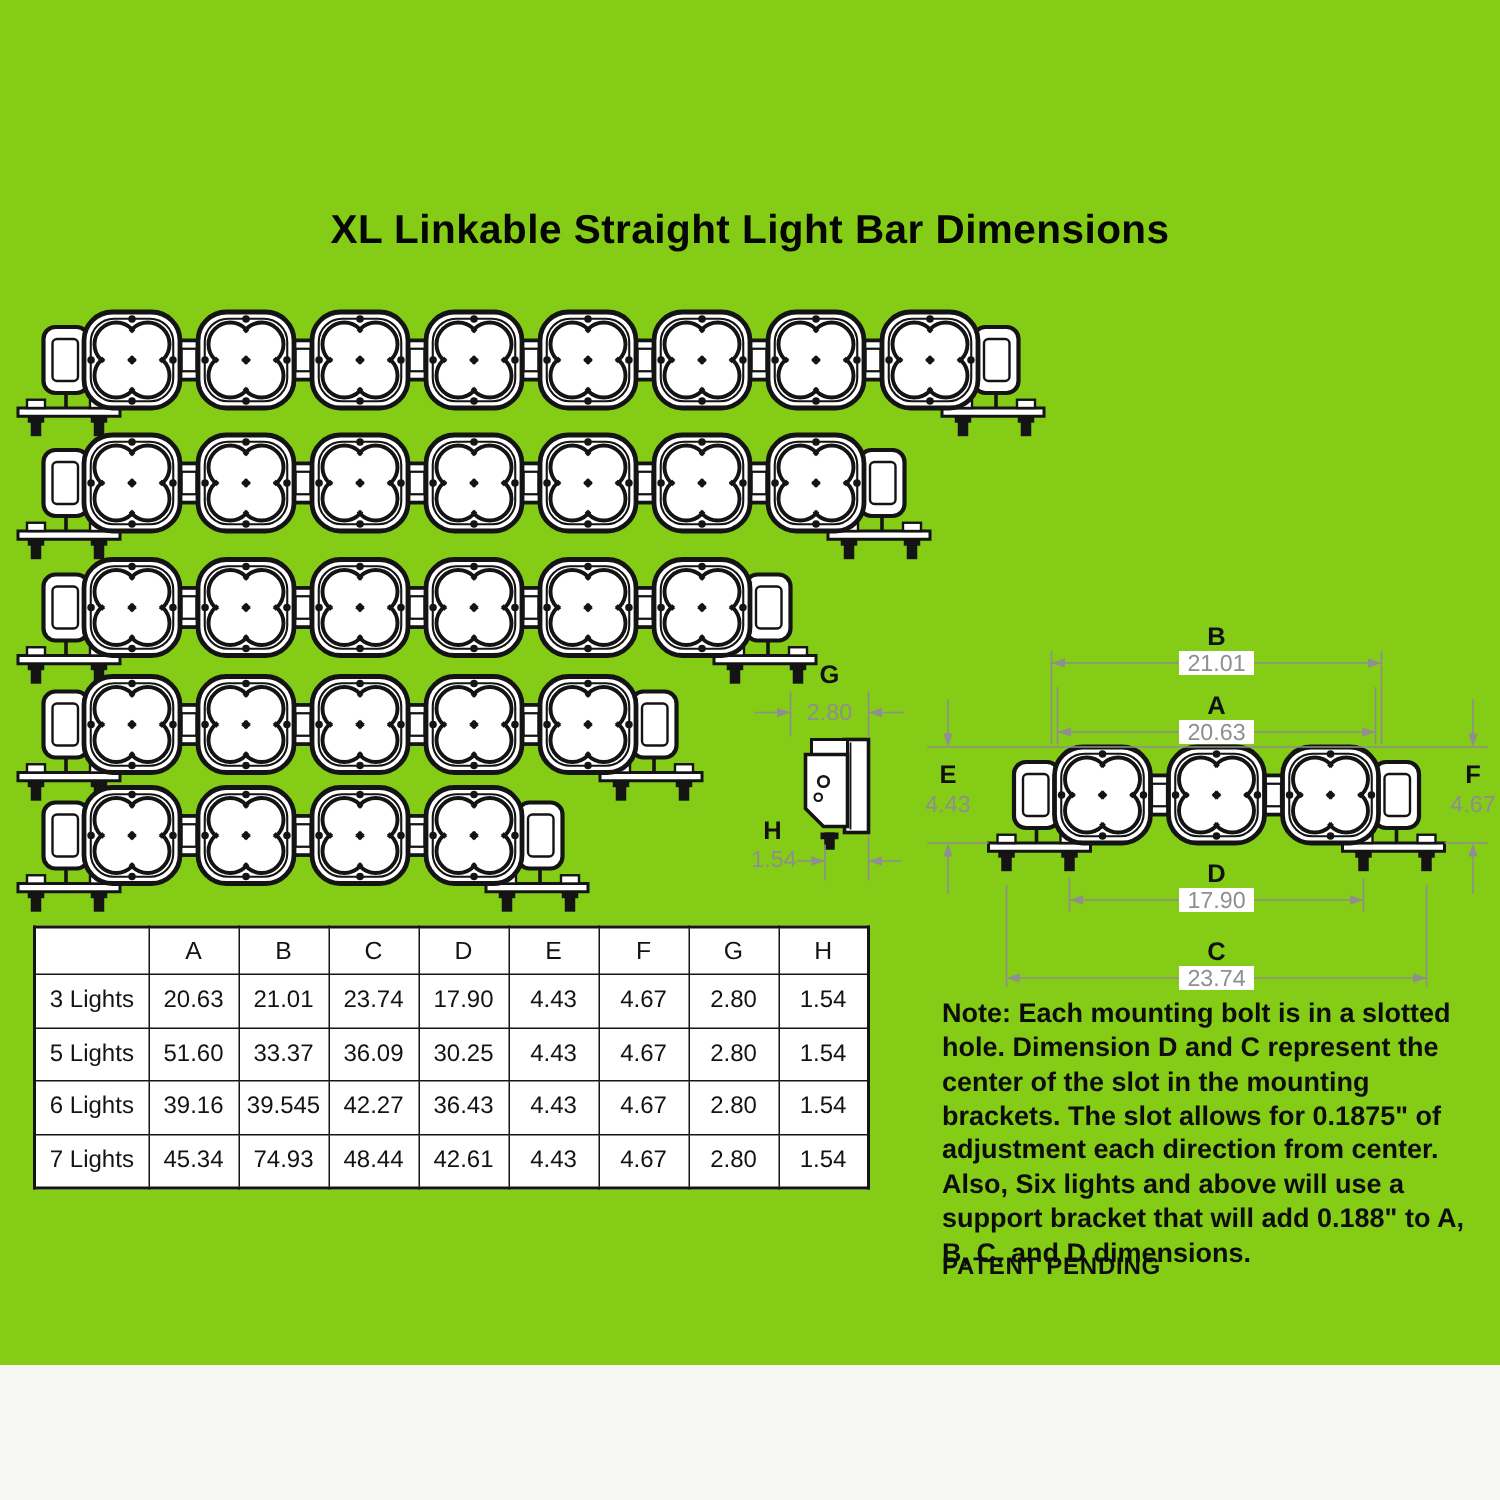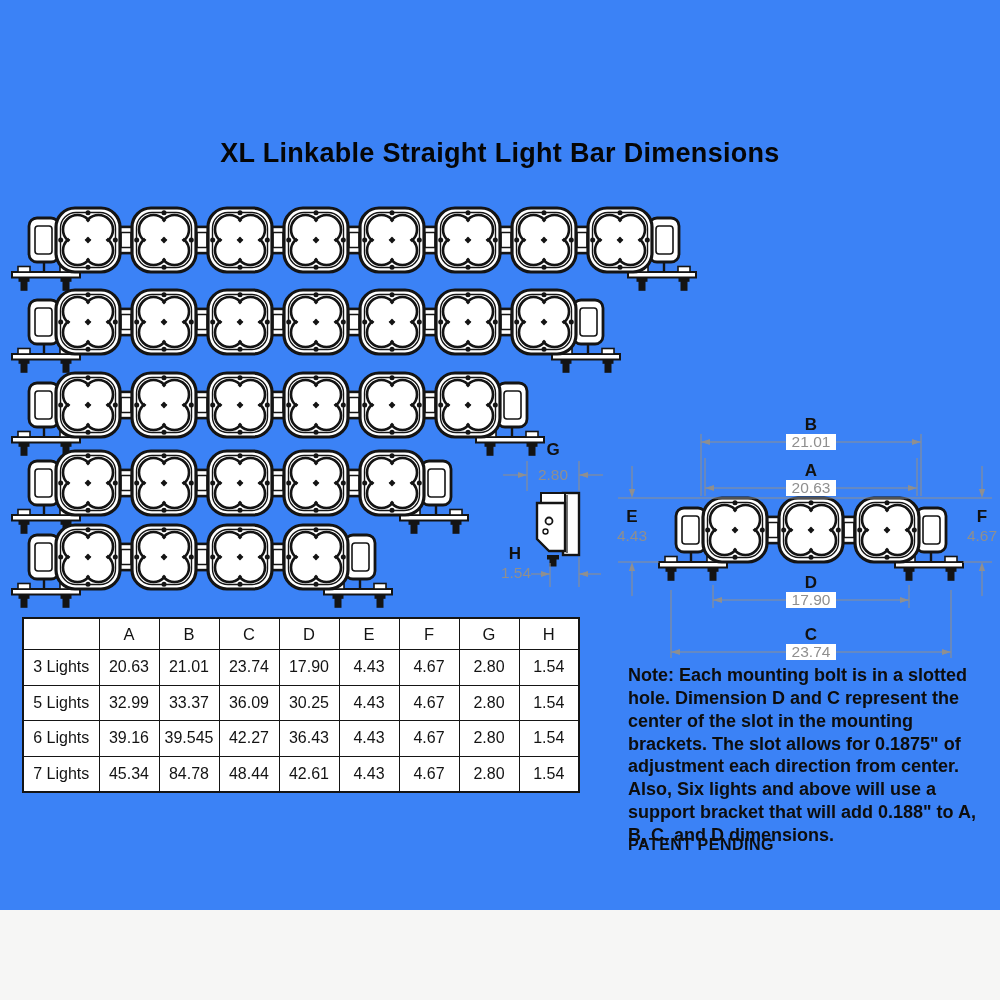--- a/index.html
+++ b/index.html
@@ -1,16 +1,16 @@
 <!DOCTYPE html>
 <html><head>
 <meta charset="utf-8">
 <style>
   html,body{margin:0;padding:0;background:#ffffff;}
-  .page{position:relative;width:1000px;height:1000px;background:#3b82f6;overflow:hidden;
+  .page{position:relative;width:1000px;height:1000px;background:#84cc16;overflow:hidden;
         font-family:"Liberation Sans",sans-serif;color:#111;}
   .title{position:absolute;left:0;top:138px;width:1000px;margin:0;text-align:center;
          font-size:27px;font-weight:bold;letter-spacing:.3px;color:#060606;}
   .abs{position:absolute;}
   svg text{font-family:"Liberation Sans",sans-serif;}
   .dl{font-size:17px;font-weight:bold;fill:#111;text-anchor:middle;}
   .dv{font-size:15.5px;fill:#8f8f8f;text-anchor:middle;}
   table.dims{border-collapse:collapse;position:absolute;left:22px;top:617px;width:556px;
              table-layout:fixed;font-size:16px;color:#131313;background:#fff;
              border:2.2px solid #151515;}
@@ -905,21 +905,21 @@
           <td>21.01</td>
           <td>23.74</td>
           <td>17.90</td>
           <td>4.43</td>
           <td>4.67</td>
           <td>2.80</td>
           <td>1.54</td>
         </tr>
         <tr>
           <td>5 Lights</td>
-          <td>32.99</td>
+          <td>51.60</td>
           <td>33.37</td>
           <td>36.09</td>
           <td>30.25</td>
           <td>4.43</td>
           <td>4.67</td>
           <td>2.80</td>
           <td>1.54</td>
         </tr>
         <tr>
           <td>6 Lights</td>
@@ -928,21 +928,21 @@
           <td>42.27</td>
           <td>36.43</td>
           <td>4.43</td>
           <td>4.67</td>
           <td>2.80</td>
           <td>1.54</td>
         </tr>
         <tr>
           <td>7 Lights</td>
           <td>45.34</td>
-          <td>84.78</td>
+          <td>74.93</td>
           <td>48.44</td>
           <td>42.61</td>
           <td>4.43</td>
           <td>4.67</td>
           <td>2.80</td>
           <td>1.54</td>
         </tr>
       </tbody>
     </table>
   <p class="note">Note: Each mounting bolt is in a slotted hole. Dimension D and C represent the center of the slot in the mounting brackets. The slot allows for 0.1875" of adjustment each direction from center. Also, Six lights and above will use a support bracket that will add 0.188" to A, B, C, and D dimensions.</p>

